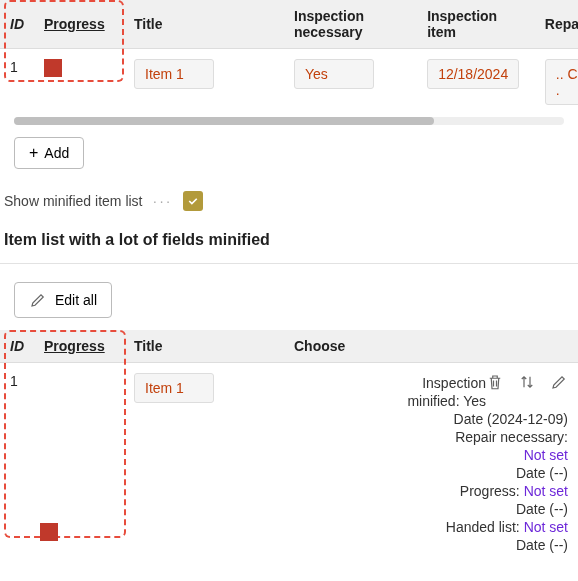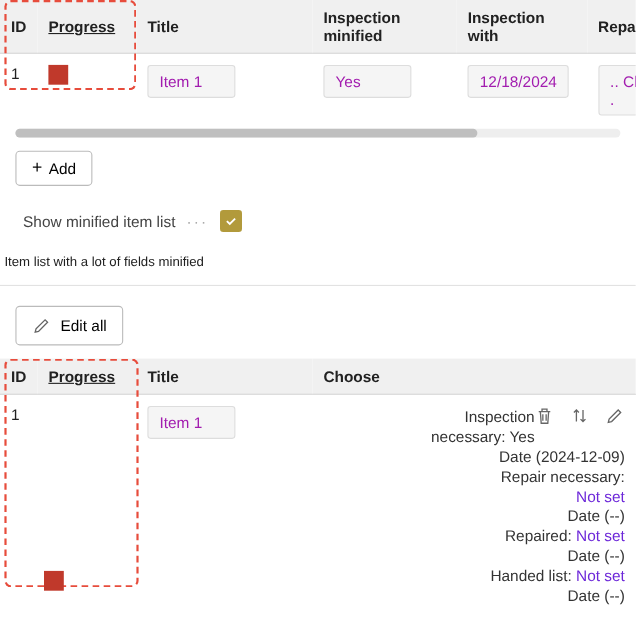--- a/index.html
+++ b/index.html
@@ -7,39 +7,39 @@
   
   .table { width: 100%; border-collapse: collapse; }
   .table th { background: #f0f0f0; text-align: left; font-weight: 600; padding: 8px 10px; border-bottom: 1px solid #ddd; font-size: 14px; }
   .table td { padding: 10px; vertical-align: top; }
   .highlight-box { position: absolute; border: 2px dashed #e74c3c; border-radius: 6px; pointer-events: none; }
   .highlight-box.top { top: 0; left: 4px; width: 120px; height: 82px; }
   .highlight-box.bottom { top: 318px; left: 4px; width: 122px; height: 208px; }
   
   .progress-square { width: 18px; height: 18px; background: #c0392b; display: inline-block; }
   
-  .input-cell { display: inline-block; background: #f5f5f5; border: 1px solid #ddd; border-radius: 3px; padding: 6px 10px; min-width: 80px; color: #a21caf; }
+  .input-cell { display: inline-block; background: #f5f5f5; border: 1px solid #ddd; border-radius: 3px; padding: 6px 10px; min-width: 80px; color: #c2410c; }
   
   .btn { display: inline-flex; align-items: center; gap: 6px; border: 1px solid #bbb; border-radius: 4px; background: #fff; padding: 7px 14px; font-size: 14px; cursor: pointer; margin: 12px 4px 12px 14px; }
   .btn .plus { font-size: 16px; line-height: 1; }
   
-  .toggle-row { display: flex; align-items: center; gap: 10px; padding: 10px 4px 14px 21px; color: #444; }
+  .toggle-row { display: flex; align-items: center; gap: 10px; padding: 10px 4px 14px 4px; color: #444; }
   .toggle-dash { color: #aaa; letter-spacing: 2px; }
   .checkbox-on { width: 20px; height: 20px; background: #b29a3b; border-radius: 3px; display: inline-flex; align-items: center; justify-content: center; color: #fff; font-size: 14px; }
   
-  .section-title { font-weight: 400; font-size: 12px; padding: 6px 4px 14px 4px; }
+  .section-title { font-weight: 700; font-size: 16px; padding: 6px 4px 14px 4px; }
   .hr { border: none; border-top: 1px solid #e2e2e2; margin: 0 0 14px 0; }
   
   .edit-all-btn { display: inline-flex; align-items: center; gap: 8px; border: 1px solid #bbb; border-radius: 4px; background: #fff; padding: 8px 14px; font-size: 14px; cursor: pointer; margin: 4px 0 12px 14px; justify-content: space-between; }
   
   .table2-wrap { position: relative; }
   .table2 { width: 100%; border-collapse: collapse; }
   .table2 th { background: #f0f0f0; text-align: left; font-weight: 600; padding: 8px 10px; border-bottom: 1px solid #ddd; font-size: 14px; }
   .table2 td { padding: 10px; vertical-align: top; }
-  .id-col { width: 32px; }
+  .id-col { width: 32px; font-style: italic; }
   .progress-col { width: 90px; text-decoration: underline; }
   .title-col { width: 160px; }
   
   .summary-line { margin: 2px 0; color: #333; }
   .notset { color: #6d28d9; }
   
   .row-actions { display: inline-flex; gap: 14px; float: right; }
   .icon { width: 18px; height: 18px; stroke: #666; fill: none; stroke-width: 1.6; }
   .icon-btn { cursor: pointer; }
   
@@ -60,22 +60,22 @@
 
 
 <div class="table1-scroll" style="position:relative;">
   <div class="highlight-box top"></div>
   <table class="table table1">
     <thead>
       <tr>
         <th class="id-col">ID</th>
         <th class="progress-col">Progress</th>
         <th class="title-col">Title</th>
-        <th>Inspection minified</th>
-        <th>Inspection with</th>
+        <th>Inspection necessary</th>
+        <th>Inspection item</th>
         <th>Repair nece</th>
       </tr>
     </thead>
     <tbody>
       <tr>
         <td>1</td>
         <td><span class="progress-square"></span></td>
         <td><span class="input-cell">Item 1</span></td>
         <td><span class="input-cell">Yes</span></td>
         <td><span class="input-cell">12/18/2024</span></td>
@@ -144,26 +144,26 @@
                   <path d="M8 5 V19 M16 5 V19 M5 8 L8 5 L11 8 M13 16 L16 19 L19 16"></path>
                 </svg>
             </span>
             <span class="icon-btn">
               <svg class="icon" viewBox="0 0 24 24">
                   <path d="M4 20 L8 19 L19 8 L16 5 L5 16 Z"></path>
                 </svg>
             </span>
           </div>
           <div class="summary-line">Inspection</div>
-          <div class="summary-line">necessary: Yes</div>
+          <div class="summary-line">minified: Yes</div>
           <div class="summary-line">Date (2024-12-09)</div>
           <div class="summary-line">Repair necessary:</div>
           <div class="summary-line notset">Not set</div>
           <div class="summary-line">Date (--)</div>
-          <div class="summary-line"><span>Repaired: </span><span class="notset">Not set</span></div>
+          <div class="summary-line"><span>Progress: </span><span class="notset">Not set</span></div>
           <div class="summary-line">Date (--)</div>
           <div class="summary-line"><span>Handed list: </span><span class="notset">Not set</span></div>
           <div class="summary-line">Date (--)</div>
         </td>
       </tr>
     </tbody>
   </table>
 </div>
 
 

